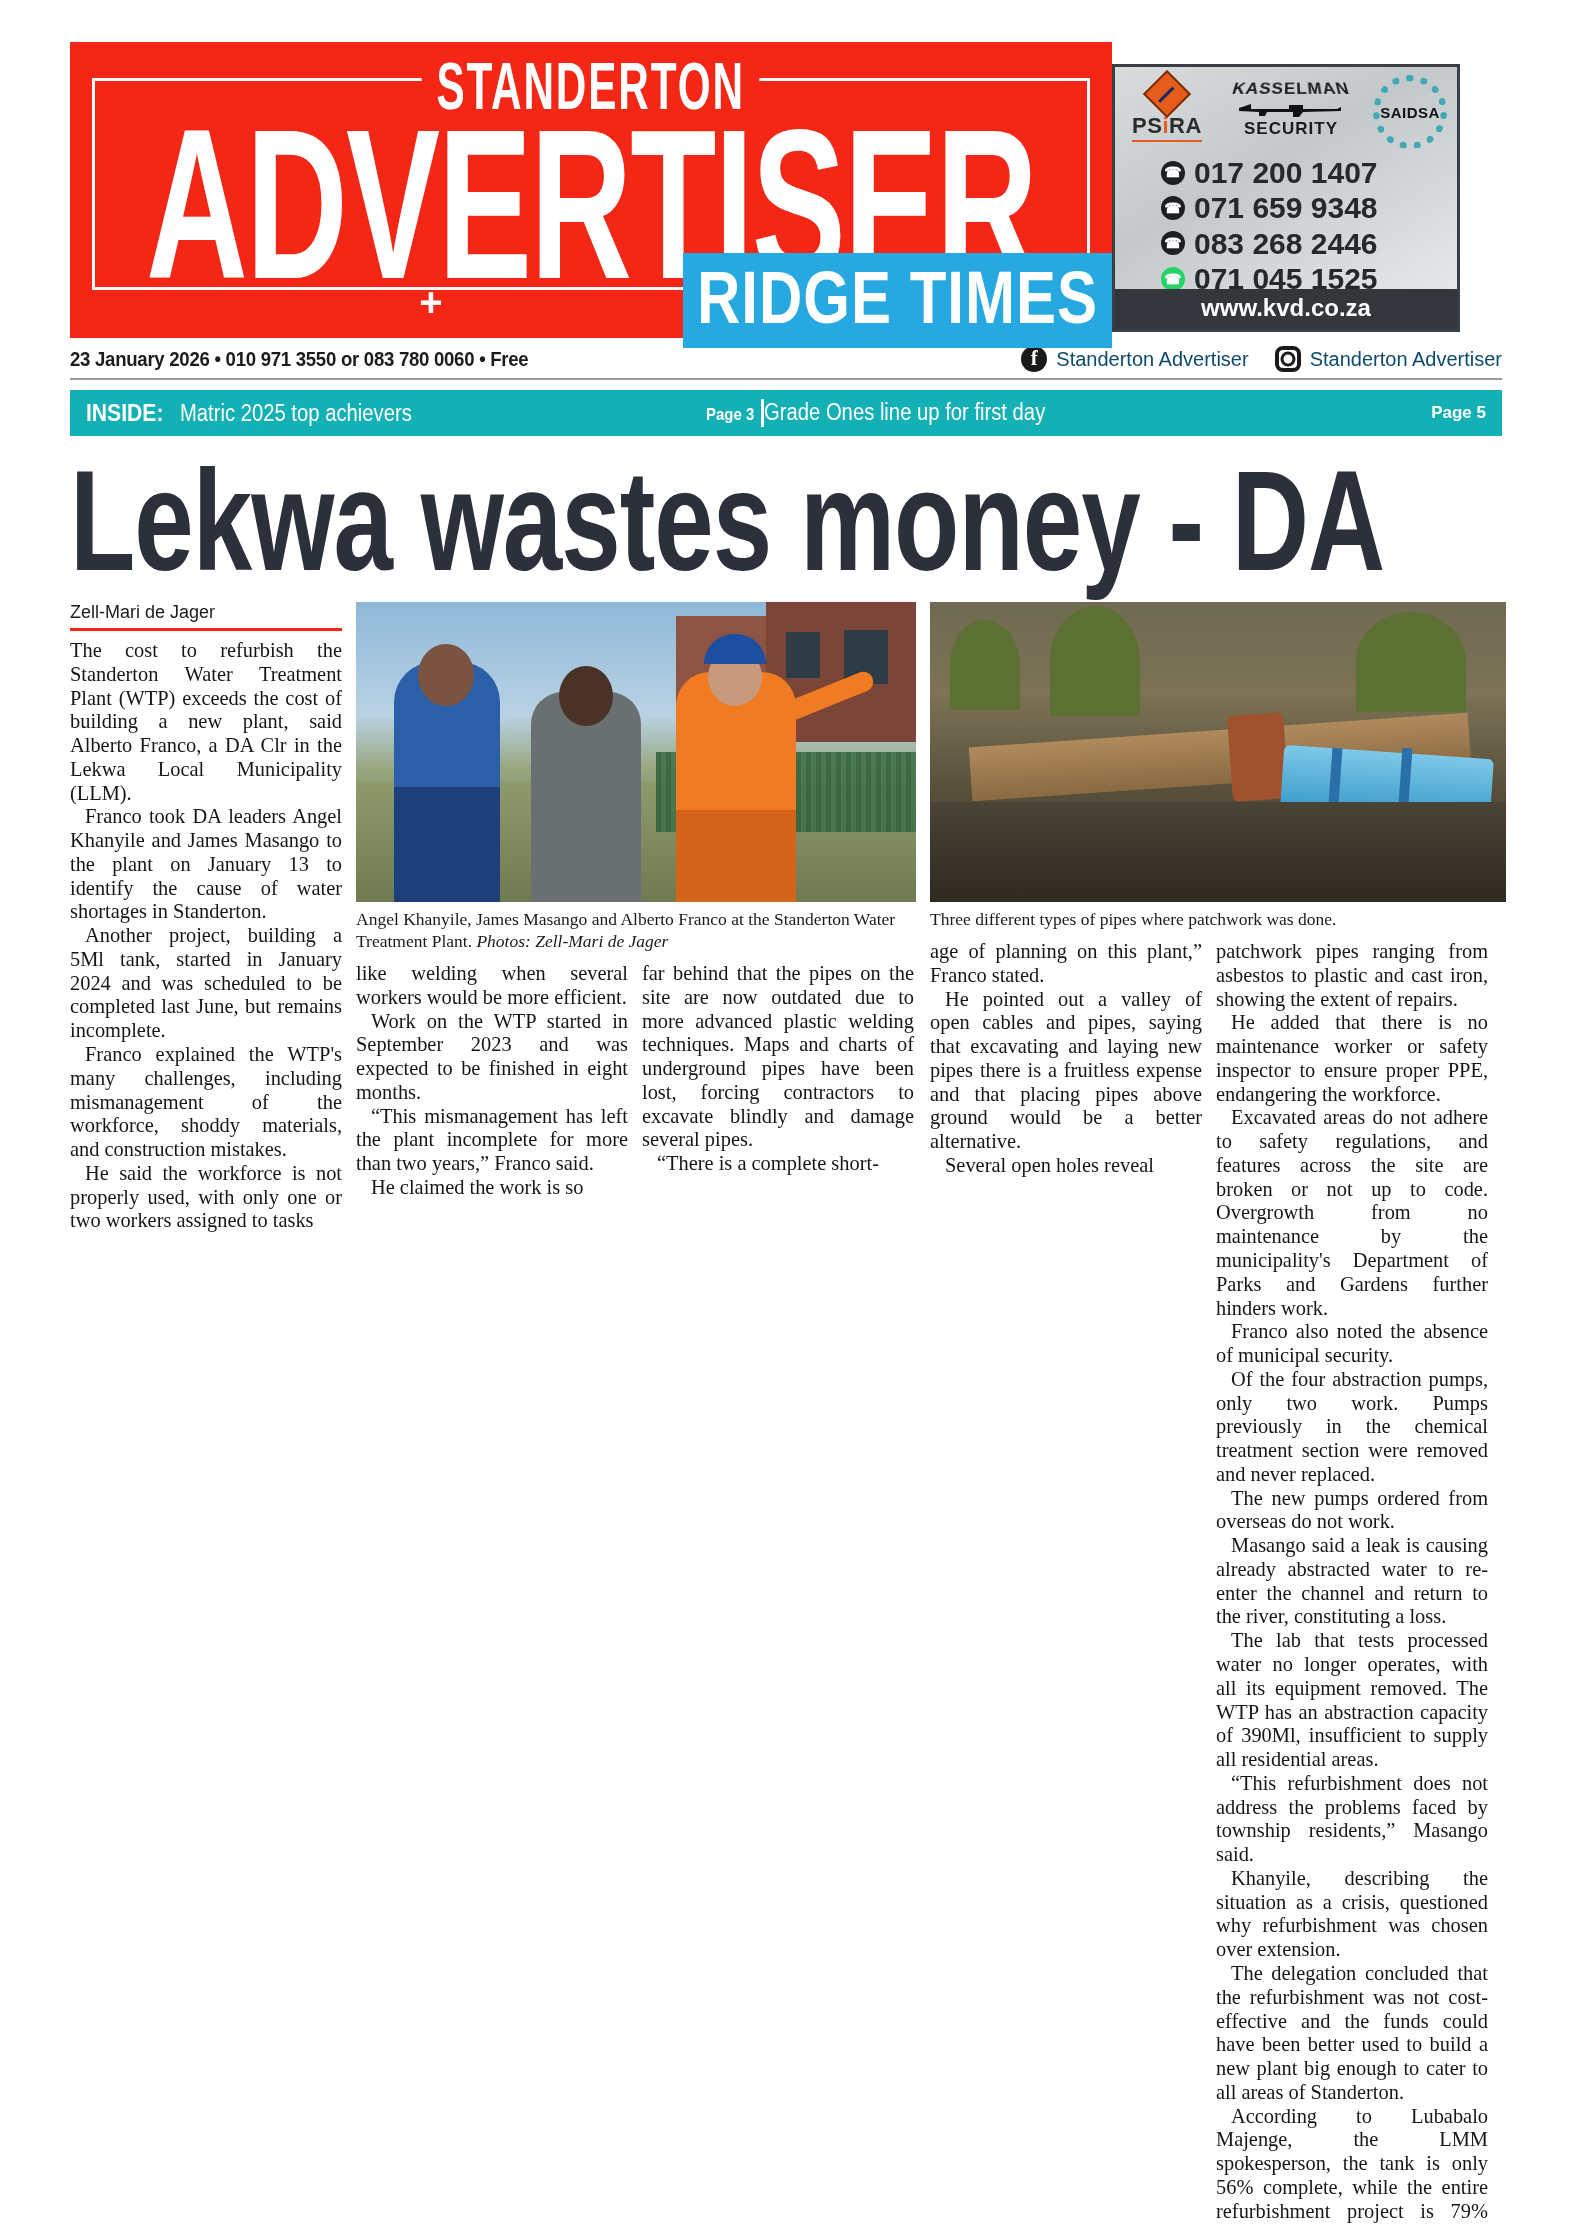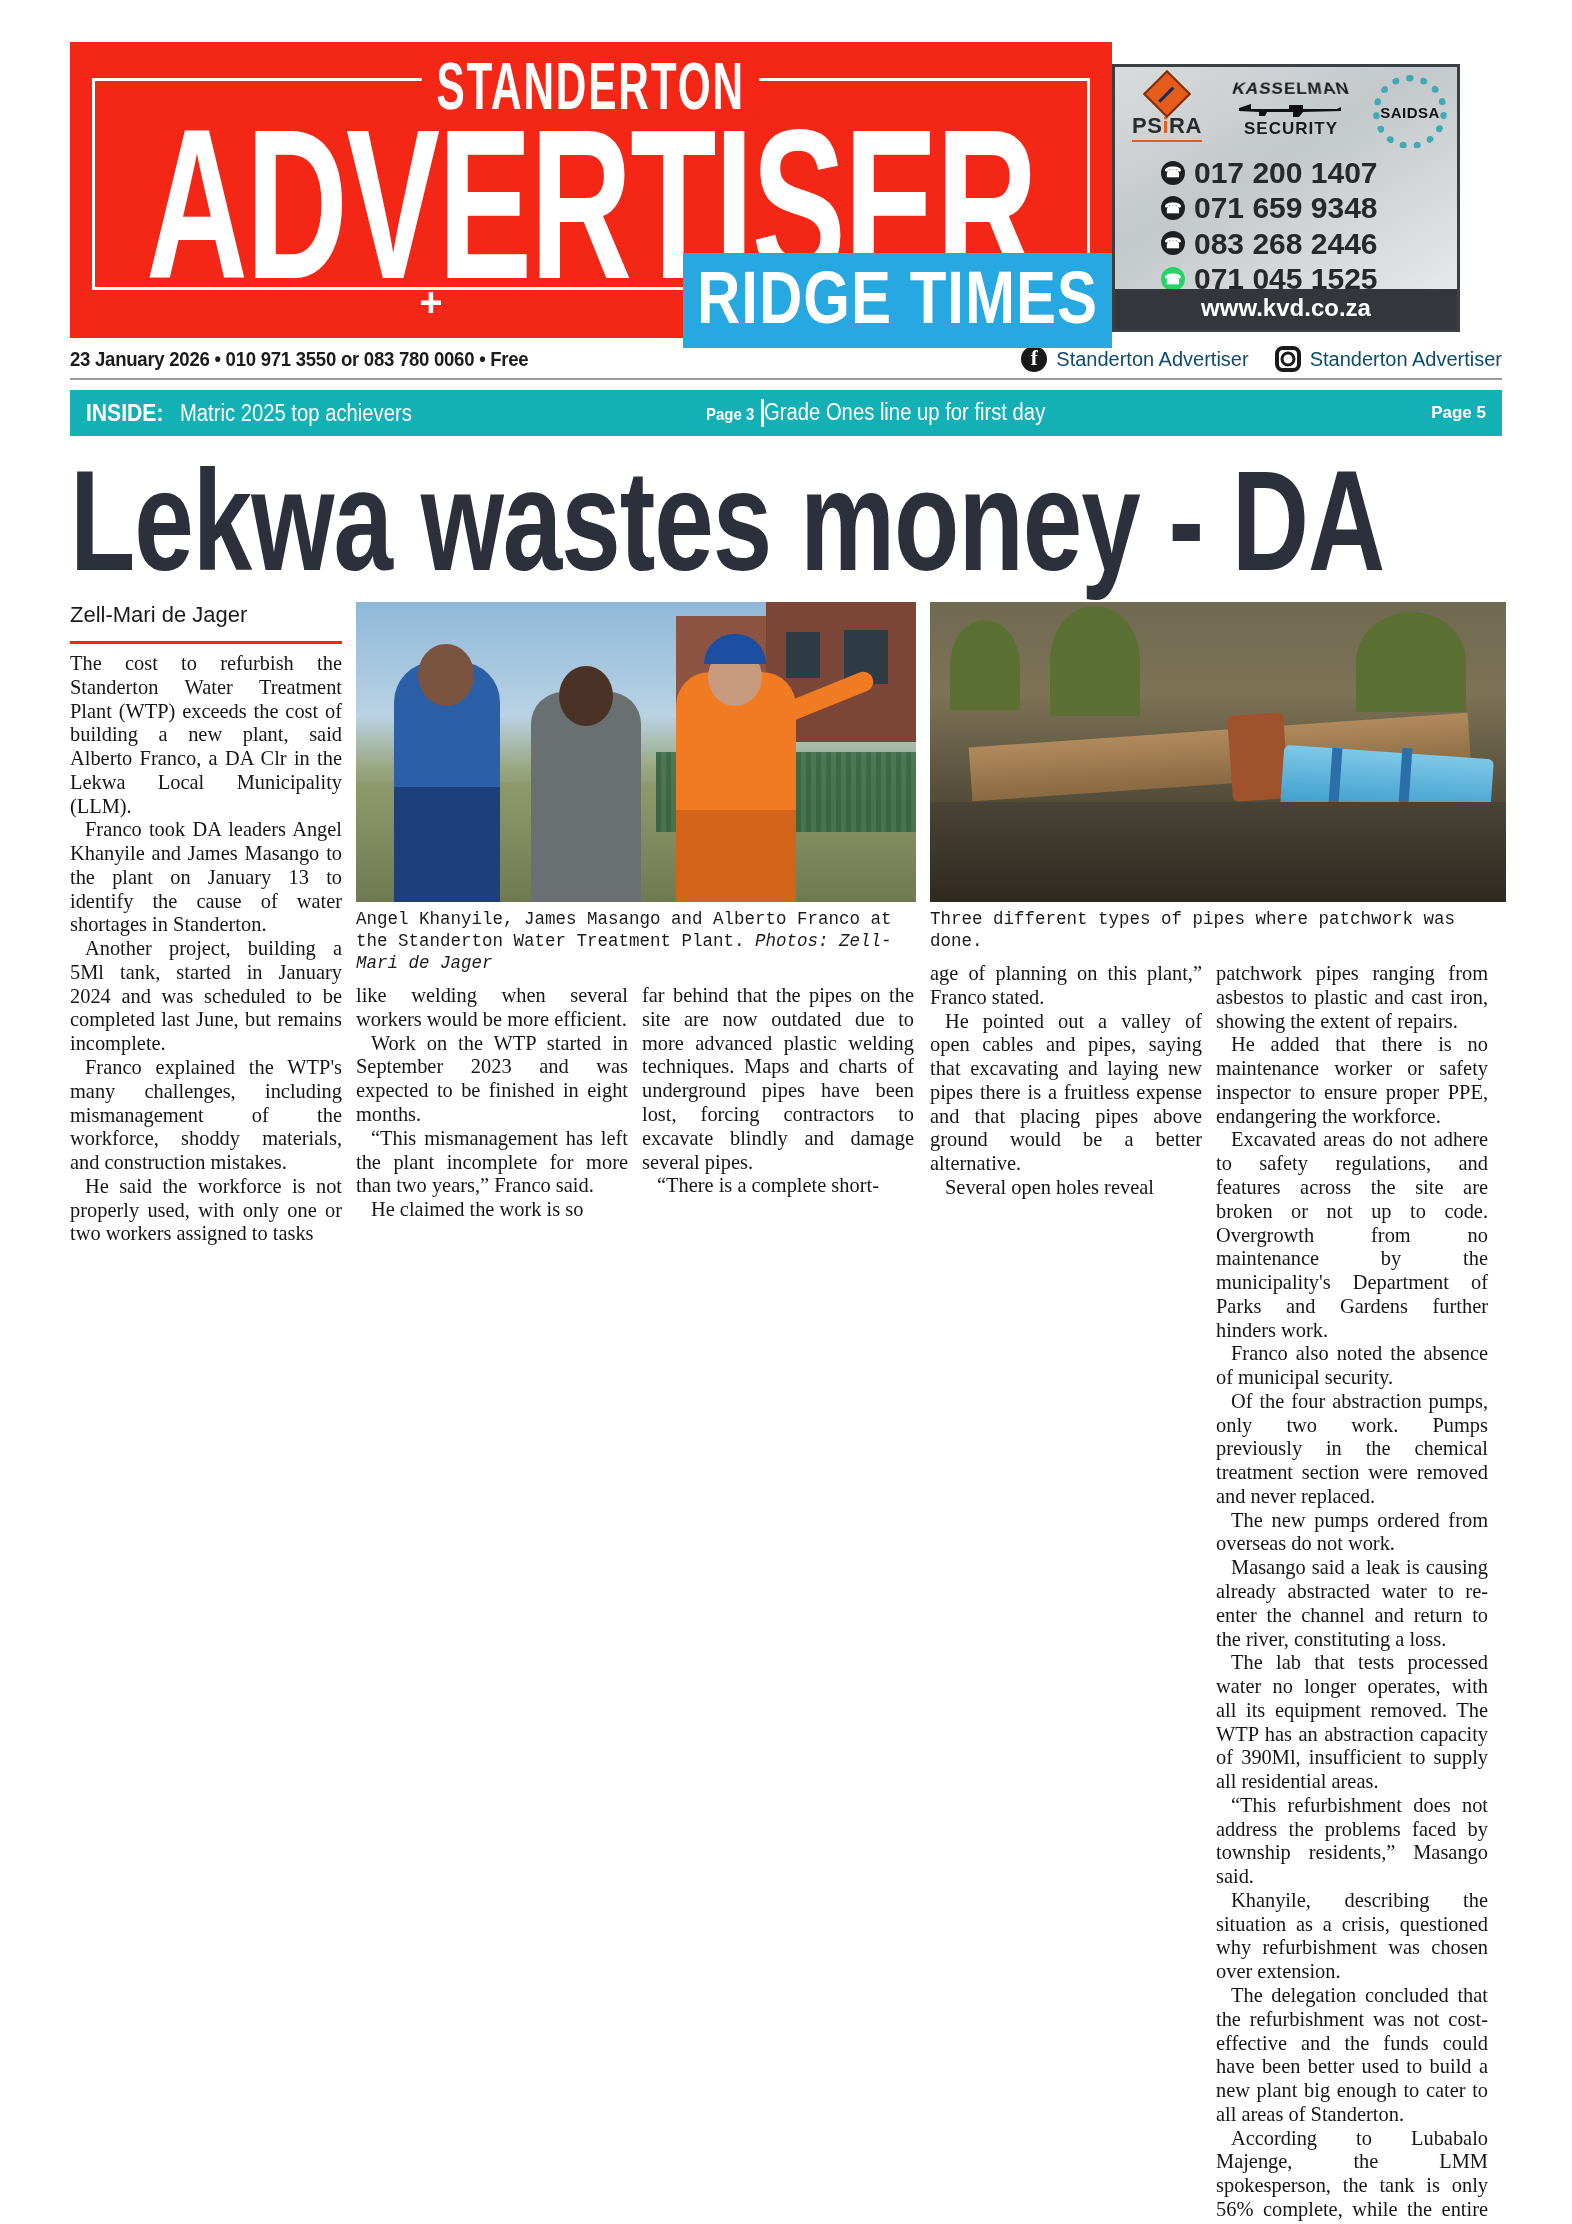--- a/index.html
+++ b/index.html
@@ -226,41 +226,41 @@
     height: 104px;
     white-space: nowrap;
   }
 
   
   .article { margin: 48px 70px 0 70px; position: relative; }
   .top-block { display: flex; gap: 14px; }
   .col { width: 272px; flex: 0 0 272px; }
   .byline {
     font-family: "Liberation Sans", sans-serif;
-    font-size: 22px; color: #1b1b1b; padding-bottom: 13px;
+    font-size: 18px; color: #1b1b1b; padding-bottom: 5px;
     border-bottom: 3px solid #F42616;
     margin-bottom: 8px;
   }
   .body-text {
     font-family: "Liberation Serif", serif;
     font-size: 20.4px;
     line-height: 1.165;
     color: #161616;
     text-align: justify;
     hyphens: none;
   }
   .body-text p { text-indent: 15px; margin: 0; }
   .body-text p.first { text-indent: 0; }
 
   
   .photo-wide { width: 560px; flex: 0 0 560px; }
   .photo-right { width: 576px; flex: 0 0 576px; }
   .ph-img { width: 100%; display: block; border: 0; }
   .caption {
-    font-family: Liberation Mono, monospace;
+    font-family: Liberation Serif, serif;
     font-size: 17.5px; line-height: 1.26; color: #1a1a1a;
     padding-top: 6px;
   }
   .caption em { font-style: italic; }
 
   .lower-cols { display: flex; gap: 14px; margin-top: 10px; }
 
   
   .img-a { height: 300px; position: relative; overflow: hidden;
     background: linear-gradient(#8fb8d8 0%, #b9d2e4 38%, #9aa882 55%, #7d8b62 70%, #6e7a58 100%); }

